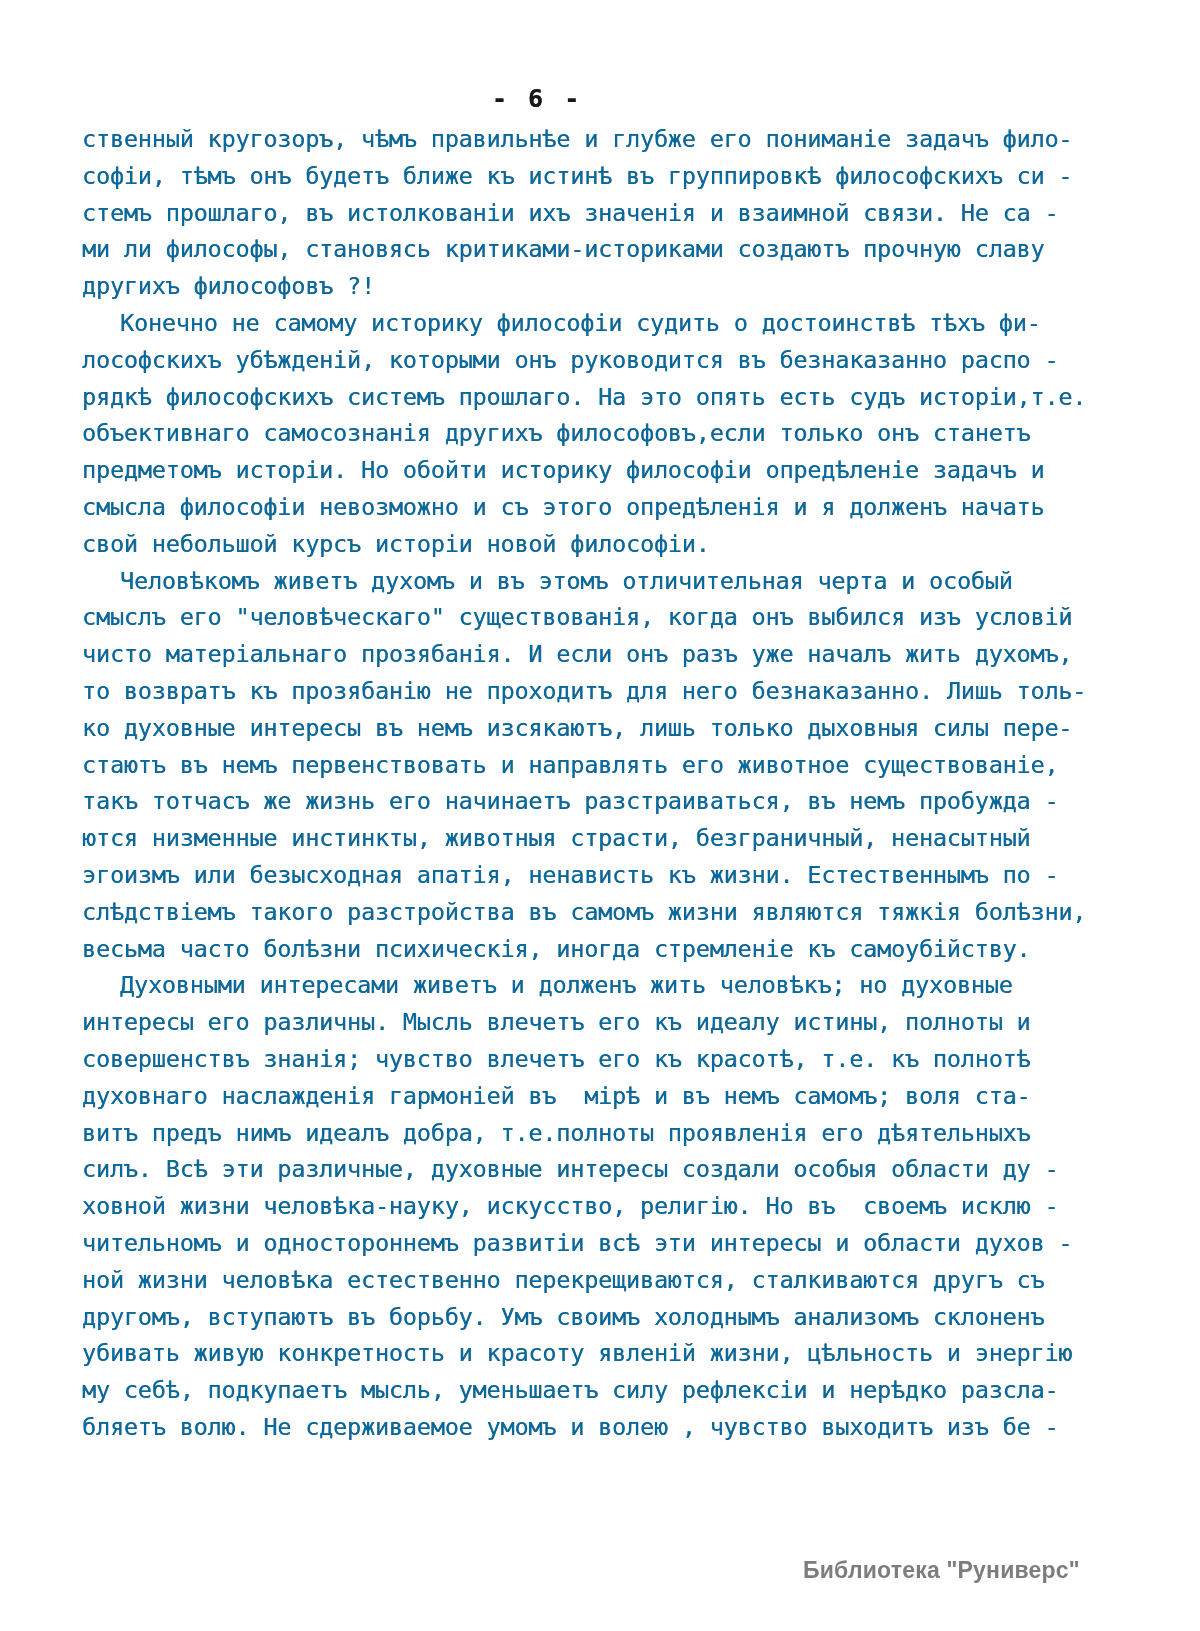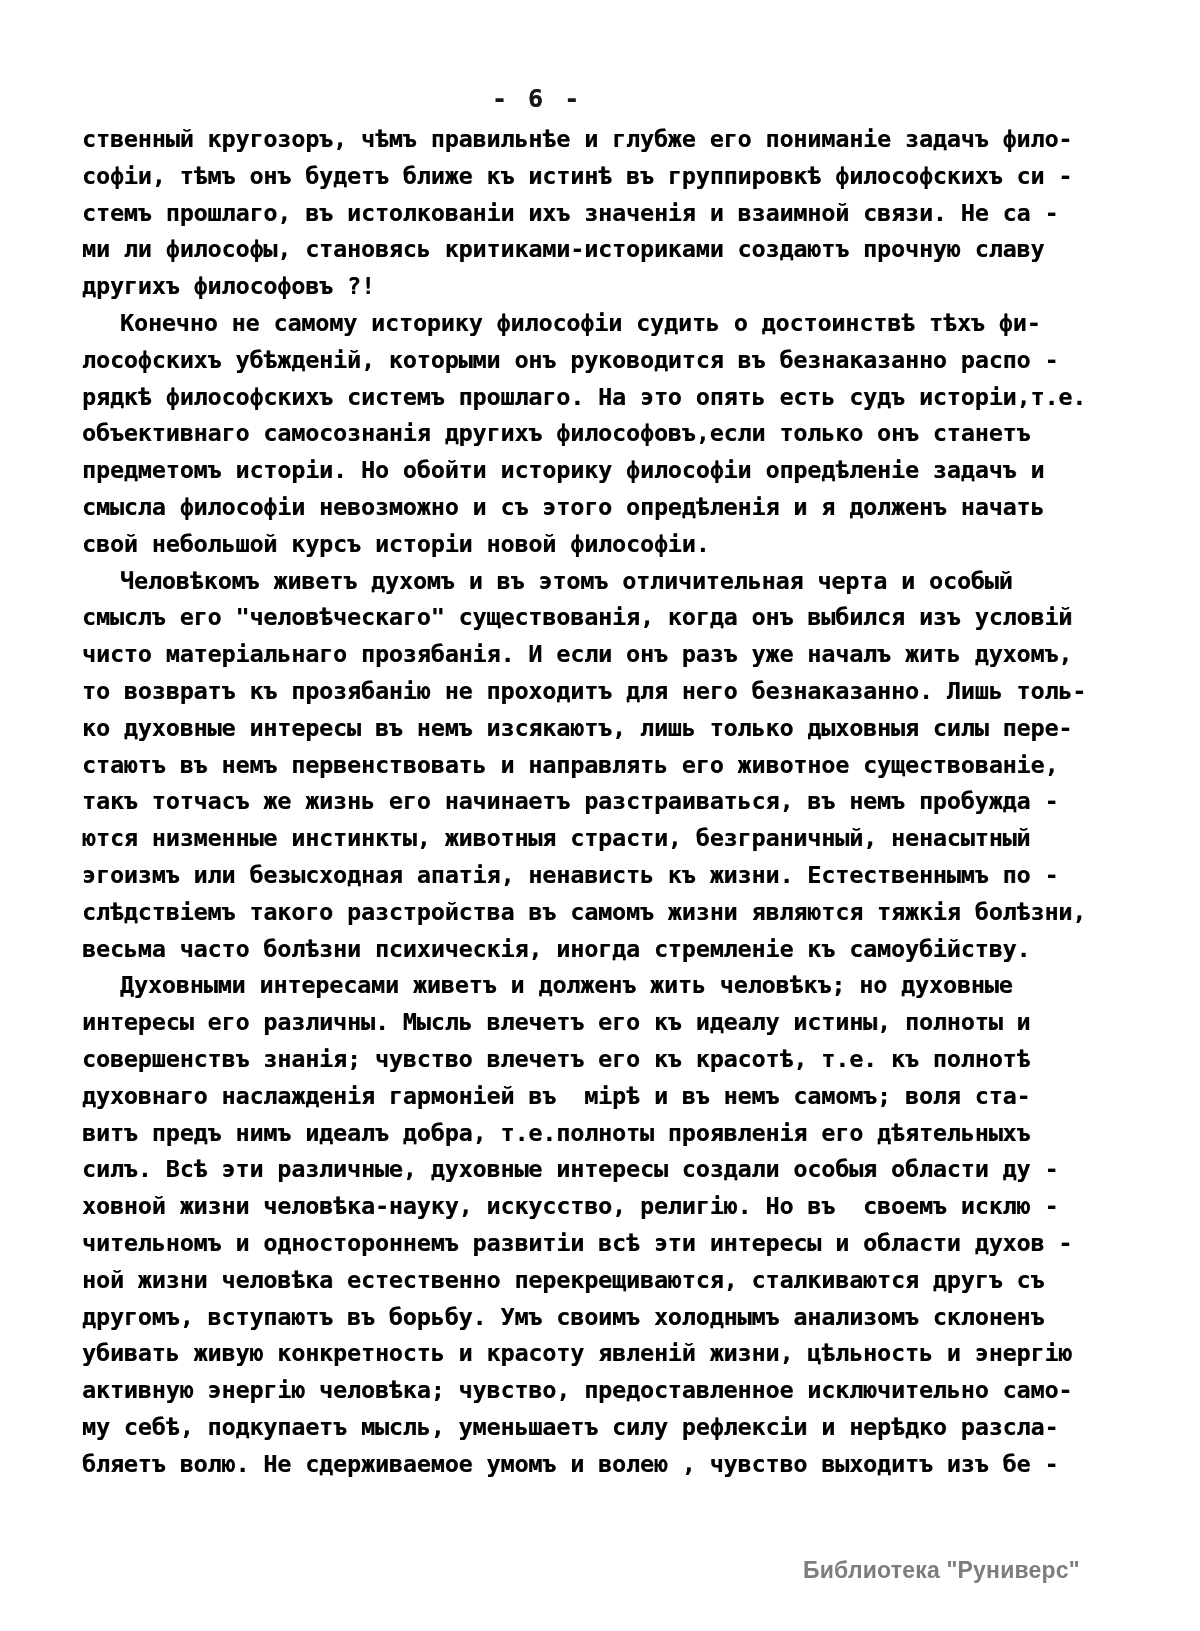--- a/index.html
+++ b/index.html
@@ -29,22 +29,22 @@
   .text-block {
     position: absolute;
     top: 121px;
     left: 82px;
     width: 1060px;
   }
   .line {
     height: 36.8px;
     line-height: 36.8px;
     font-size: 23.5px;
-    font-weight: 700;
-    color: #000000;
+    font-weight: 400;
+    color: #0369a1;
     letter-spacing: -0.2px;
     white-space: pre;
     text-shadow: 0.3px 0.3px 0.6px rgba(20,20,20,0.55);
   }
   .line.indent {
     padding-left: 38px;
   }
   .watermark {
     position: absolute;
     top: 1557px;
@@ -91,19 +91,18 @@
       <div class="line">интересы его различны. Мысль влечетъ его къ идеалу истины, полноты и</div>
       <div class="line">совершенствъ знанія; чувство влечетъ его къ красотѣ, т.е. къ полнотѣ</div>
       <div class="line">духовнаго наслажденія гармоніей въ  мірѣ и въ немъ самомъ; воля ста-</div>
       <div class="line">витъ предъ нимъ идеалъ добра, т.е.полноты проявленія его дѣятельныхъ</div>
       <div class="line">силъ. Всѣ эти различные, духовные интересы создали особыя области ду -</div>
       <div class="line">ховной жизни человѣка-науку, искусство, религію. Но въ  своемъ исклю -</div>
       <div class="line">чительномъ и одностороннемъ развитіи всѣ эти интересы и области духов -</div>
       <div class="line">ной жизни человѣка естественно перекрещиваются, сталкиваются другъ съ</div>
       <div class="line">другомъ, вступаютъ въ борьбу. Умъ своимъ холоднымъ анализомъ склоненъ</div>
       <div class="line">убивать живую конкретность и красоту явленій жизни, цѣльность и энергію</div>
-      <div class="line">активную энергію человѣка; чувство, предоставленное исключительно само-</div>
       <div class="line">му себѣ, подкупаетъ мысль, уменьшаетъ силу рефлексіи и нерѣдко разсла-</div>
       <div class="line">бляетъ волю. Не сдерживаемое умомъ и волею , чувство выходитъ изъ бе -</div>
     </div>
 
   <div class="watermark" style="color: rgb(125, 125, 125);">Библиотека "Руниверс"</div>
 </div>
 
 </body></html>

